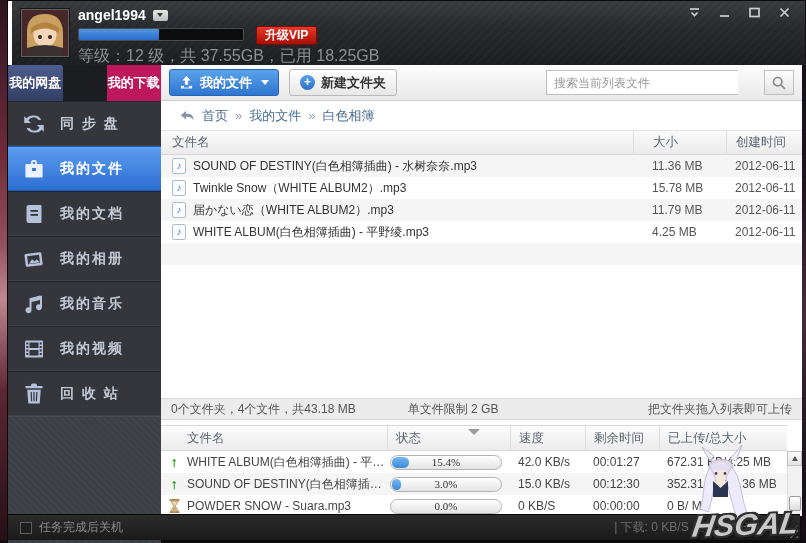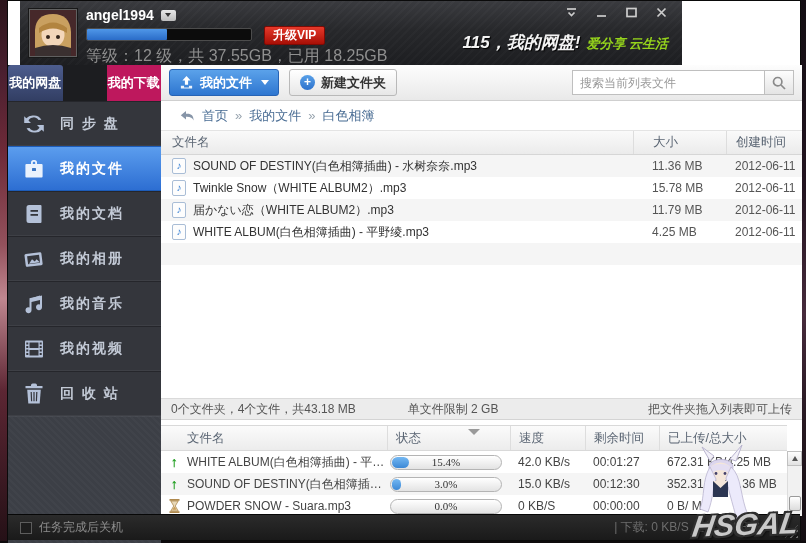--- a/index.html
+++ b/index.html
@@ -13,21 +13,21 @@
   .desk-left{position:absolute;left:0;top:0;width:7px;height:543px;
     background:linear-gradient(180deg,#2b151b 0%,#4c2030 14%,#6e2a38 28%,#93515c 45%,#c08790 55%,#5c2633 72%,#241016 100%);}
   .desk-right{position:absolute;right:0;top:0;width:5px;height:543px;
     background:linear-gradient(180deg,#120d12 0%,#231420 35%,#472b3c 58%,#2a1a24 75%,#120c10 100%);}
   .desk-bottom{position:absolute;left:0;bottom:0;width:806px;height:2px;background:#0d0a0c;}
 
   .window{position:absolute;left:7px;top:0;width:794px;height:541px;
     background:#fff;border:1px solid #0a0a0a;}
 
   
-  .titlebar{position:absolute;left:12px;top:0;width:662px;height:64px;
+  .titlebar{position:absolute;left:4px;top:0;width:793px;height:64px;
     background:linear-gradient(180deg,#3a3b3f 0%,#27282b 45%,#1d1e21 100%);}
   .titlebar::after{content:"";position:absolute;inset:0;
     background:repeating-linear-gradient(135deg,rgba(255,255,255,.018) 0 2px,transparent 2px 6px);}
   .avatar{position:absolute;left:9px;top:8px;width:48px;height:48px;
     border:1px solid #606060;background:#402624;z-index:2;box-shadow:0 0 0 1px #181818;}
   .avatar svg{display:block;}
   .user-row{position:absolute;left:66px;top:6px;display:flex;align-items:center;gap:7px;z-index:2;}
   .username{color:#fff;font-size:14px;font-weight:bold;}
   .user-caret{width:15px;height:11px;background:linear-gradient(#e8e8e8,#bdbdbd);border-radius:2px;
     display:flex;align-items:center;justify-content:center;cursor:pointer;}
@@ -70,21 +70,21 @@
     display:flex;align-items:center;gap:10px;}
   .btn-upload{height:27px;padding:0 9px;display:flex;align-items:center;gap:6px;cursor:pointer;
     background:linear-gradient(180deg,#5ba2ea 0%,#2e76d0 100%);border:1px solid #2763b4;border-radius:3px;
     color:#fff;font-size:13px;font-weight:bold;}
   .btn-upload .caret{width:0;height:0;border-left:4px solid transparent;border-right:4px solid transparent;border-top:5px solid #fff;margin-left:3px;}
   .btn-newfolder{height:27px;padding:0 10px;display:flex;align-items:center;gap:6px;cursor:pointer;
     background:linear-gradient(180deg,#ffffff 0%,#e7e7e7 100%);border:1px solid #b9b9b9;border-radius:3px;
     color:#333;font-size:13px;font-weight:bold;}
   .plus-circle{width:15px;height:15px;border-radius:50%;background:linear-gradient(180deg,#58a0e8,#2d72cc);
     color:#fff;font-size:12px;font-weight:bold;line-height:14px;text-align:center;}
-  .search-wrap{margin-left:auto;display:flex;align-items:center;}
+  .search-wrap{margin-left:auto;display:flex;align-items:center;gap:26px;}
   .search-input{width:192px;height:25px;border:1px solid #bfbfbf;border-right:none;padding:0 7px;
     font-size:12px;color:#444;outline:none;font-family:inherit;}
   .search-input::placeholder{color:#999;}
   .search-btn{width:30px;height:25px;border:1px solid #bfbfbf;cursor:pointer;
     background:linear-gradient(180deg,#fdfdfd,#e4e4e4);display:flex;align-items:center;justify-content:center;}
 
   .breadcrumb{position:absolute;left:0;top:36px;width:641px;height:30px;background:#fff;
     border-bottom:1px solid #e4e4e4;display:flex;align-items:center;padding:0 18px;gap:7px;font-size:13px;}
   .crumb{color:#4a6d94;cursor:pointer;}
   .crumb-sep{color:#97a3ae;}
@@ -210,23 +210,20 @@
         <svg width="15" height="15" viewBox="0 0 15 15">
             <rect x="3" y="3.5" width="9" height="8"></rect>
           </svg>
       </div>
       <div class="win-btn">
         <svg width="15" height="15" viewBox="0 0 15 15">
             <path d="M3.5 3.5l8 8M11.5 3.5l-8 8"></path>
           </svg>
       </div>
     </div>
-    <div class="slogan">
-      <span class="slogan-main">115，我的网盘!</span><span class="slogan-sub">爱分享 云生活</span>
-    </div>
   </div>
 
   <div class="sidebar">
     <div class="side-tabs">
       <div class="side-tab active">我的网盘</div>
       <div class="side-tab">我的下载</div>
     </div>
 
     <div class="nav-item">
       <svg width="26" height="26" viewBox="0 0 26 26" fill="#b4c1d8">

